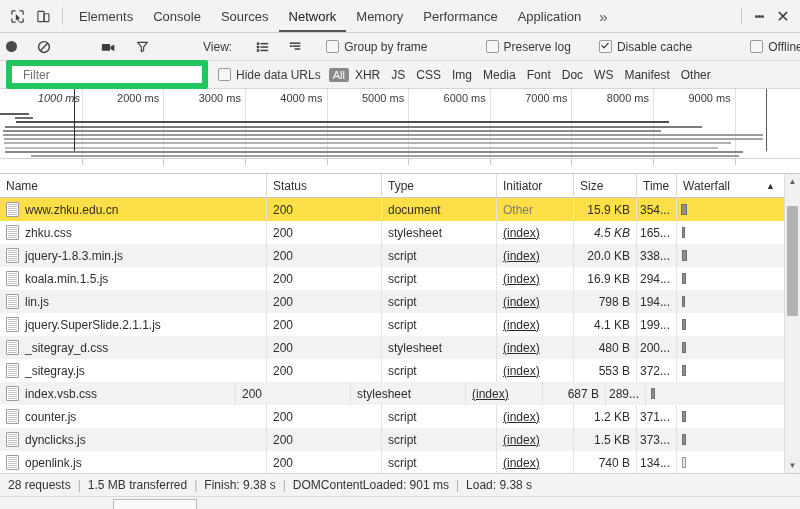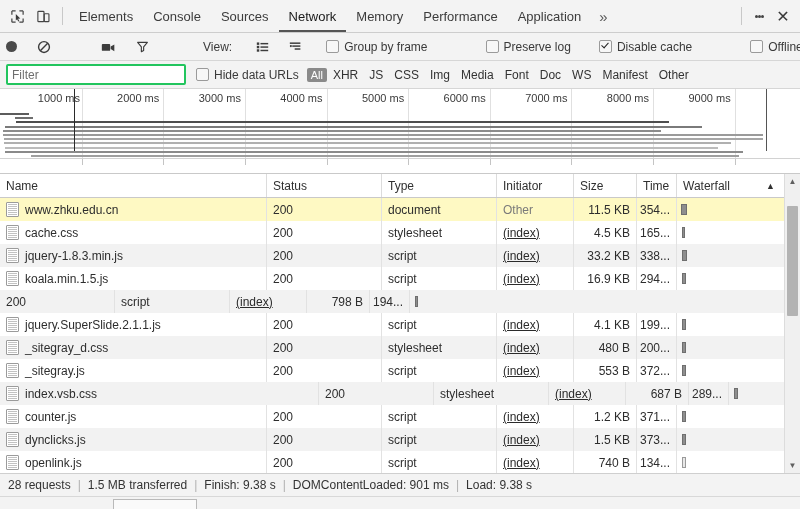--- a/index.html
+++ b/index.html
@@ -37,22 +37,22 @@
   .chk.on::after{content:"";position:absolute;left:3px;top:0px;width:3px;height:6px;
        border:solid #222;border-width:0 1.6px 1.6px 0;transform:rotate(42deg);}
   .cgrp{display:flex;align-items:center;gap:5px;margin:0 4px;cursor:pointer;white-space:nowrap;}
   .tsep{width:1px;height:16px;background:#c8c8c8;margin:0 5px;}
   .caret{font-size:9px;color:#4a4a4a;padding:0 6px;cursor:pointer;}
   .tbspacer{flex:1;}
 
   
   .filterbar{height:27px;min-height:27px;display:flex;align-items:center;
              background:#f3f3f3;border-bottom:1px solid #d6d6d6;padding:0 6px;}
-  .finput{width:168px;height:17px;border:2px solid #22c55e;background:#fff;border-radius:2px;
-          font-family:"Liberation Sans",sans-serif;font-size:12px;color:#0f766e;padding:0 4px;outline:none;}
+  .finput{width:168px;height:17px;border:6px solid #22c55e;background:#fff;border-radius:2px;
+          font-family:"Liberation Sans",sans-serif;font-size:12px;color:#0f766e;padding:0 11px;outline:none;}
   .finput::placeholder{color:#6e6e6e;opacity:1;}
   .ftypes{display:flex;align-items:center;gap:1px;margin-left:4px;}
   .ftype{font-size:12px;color:#333;padding:1px 5px;border-radius:2px;cursor:pointer;white-space:nowrap;}
   .ftype.sel{background:#8a8a8a;color:#fff;font-size:11px;padding:1px 4px;}
 
   
   .overview{height:84px;min-height:84px;position:relative;background:#fff;
             border-bottom:1px solid #c9c9c9;overflow:hidden;}
   .ruler{height:22px;position:relative;border-bottom:0;}
   .tick{position:absolute;top:0;height:84px;width:1px;background:#e0e0e0;}
@@ -63,21 +63,21 @@
   .ovbottom{position:absolute;left:0;right:0;bottom:0;height:14px;border-top:1px solid #d2d2d2;background:#fff;}
   .ovtick{position:absolute;top:0;height:6px;width:1px;background:#c4c4c4;}
 
   
   .tablewrap{flex:1;display:flex;flex-direction:column;overflow:hidden;background:#fff;position:relative;}
   .thead{display:flex;height:23px;min-height:23px;background:#fff;border-bottom:1px solid #c9c9c9;font-size:12px;color:#303030;}
   .th{display:flex;align-items:center;padding:0 6px;border-right:1px solid #dcdcdc;box-sizing:border-box;cursor:pointer;white-space:nowrap;}
   .tbody{flex:1;overflow:hidden;position:relative;}
   .trow{display:flex;height:23px;min-height:23px;font-size:12px;color:#2d2d2d;align-items:center;box-sizing:border-box;cursor:pointer;}
   .trow.alt{background:#f2f2f2;}
-  .trow.first{background:#fef9c3;}
+  .trow.first{background:#fde047;}
   .td{display:flex;align-items:center;padding:0 6px;border-right:1px solid #e2e2e2;box-sizing:border-box;height:23px;white-space:nowrap;overflow:hidden;}
   .td.right{justify-content:flex-end;}
   .fileicon{width:11px;height:13px;border:1px solid #9b9b9b;background:#fff;margin-right:6px;flex:none;
             position:relative;border-radius:1px;}
   .fileicon::after{content:"";position:absolute;left:1px;top:1px;right:1px;bottom:1px;
             background:repeating-linear-gradient(to bottom,#c2c2c2 0,#c2c2c2 1px,transparent 1px,transparent 2px);}
   .initiator-link{color:#2b2b2b;text-decoration:underline;cursor:pointer;}
   .initiator-other{color:#7a7a7a;}
   .wfcell{position:relative;flex:1;height:23px;border-right:1px solid #e2e2e2;box-sizing:border-box;}
   .wfbar{position:absolute;top:6px;height:11px;background:#8e8e8e;border:1px solid #6f6f6f;box-sizing:border-box;}
@@ -232,21 +232,21 @@
       <span class="ftype">Doc</span>
       <span class="ftype">WS</span>
       <span class="ftype">Manifest</span>
       <span class="ftype">Other</span>
     </div>
   </div>
 
   <div class="overview">
     <div class="ruler" id="ruler">
         <div class="tick" style="left: 81.6327px;"></div>
-        <div class="ticklbl" style="left: 84px;">1000 ms</div>
+        <div class="ticklbl" style="left: 84px; font-style: italic;">1000 ms</div>
         <div class="tick" style="left: 163.265px;"></div>
         <div class="ticklbl" style="left: 163.265px;">2000 ms</div>
         <div class="tick" style="left: 244.898px;"></div>
         <div class="ticklbl" style="left: 244.898px;">3000 ms</div>
         <div class="tick" style="left: 326.531px;"></div>
         <div class="ticklbl" style="left: 326.531px;">4000 ms</div>
         <div class="tick" style="left: 408.163px;"></div>
         <div class="ticklbl" style="left: 408.163px;">5000 ms</div>
         <div class="tick" style="left: 489.796px;"></div>
         <div class="ticklbl" style="left: 489.796px;">6000 ms</div>
@@ -321,44 +321,44 @@
           <div class="td" style="width: 115px;">
             <span>200</span>
           </div>
           <div class="td" style="width: 115px;">
             <span>document</span>
           </div>
           <div class="td" style="width: 77px;">
             <span class="initiator-other">Other</span>
           </div>
           <div class="td right" style="width: 63px;">
-            <span>11.5 KB</span>
+            <span>15.9 KB</span>
           </div>
           <div class="td right" style="width: 40px;">
             <span>354...</span>
           </div>
           <div class="wfcell">
             <div class="wfbar" style="left: 4px; width: 6px;"></div>
           </div>
         </div>
         <div class="trow">
           <div class="td" style="width: 267px;">
             <span class="fileicon"></span>
-            <span>cache.css</span>
+            <span>zhku.css</span>
           </div>
           <div class="td" style="width: 115px;">
             <span>200</span>
           </div>
           <div class="td" style="width: 115px;">
             <span>stylesheet</span>
           </div>
           <div class="td" style="width: 77px;">
             <span class="initiator-link">(index)</span>
           </div>
-          <div class="td right" style="width: 63px;">
+          <div class="td right" style="width: 63px; font-style: italic;">
             <span>4.5 KB</span>
           </div>
           <div class="td right" style="width: 40px;">
             <span>165...</span>
           </div>
           <div class="wfcell">
             <div class="wfbar" style="left: 5px; width: 3px;"></div>
           </div>
         </div>
         <div class="trow alt">
@@ -369,21 +369,21 @@
           <div class="td" style="width: 115px;">
             <span>200</span>
           </div>
           <div class="td" style="width: 115px;">
             <span>script</span>
           </div>
           <div class="td" style="width: 77px;">
             <span class="initiator-link">(index)</span>
           </div>
           <div class="td right" style="width: 63px;">
-            <span>33.2 KB</span>
+            <span>20.0 KB</span>
           </div>
           <div class="td right" style="width: 40px;">
             <span>338...</span>
           </div>
           <div class="wfcell">
             <div class="wfbar" style="left: 5px; width: 5px;"></div>
           </div>
         </div>
         <div class="trow">
           <div class="td" style="width: 267px;">
@@ -403,20 +403,24 @@
             <span>16.9 KB</span>
           </div>
           <div class="td right" style="width: 40px;">
             <span>294...</span>
           </div>
           <div class="wfcell">
             <div class="wfbar" style="left: 5px; width: 4px;"></div>
           </div>
         </div>
         <div class="trow alt">
+          <div class="td" style="width: 267px;">
+            <span class="fileicon"></span>
+            <span>lin.js</span>
+          </div>
           <div class="td" style="width: 115px;">
             <span>200</span>
           </div>
           <div class="td" style="width: 115px;">
             <span>script</span>
           </div>
           <div class="td" style="width: 77px;">
             <span class="initiator-link">(index)</span>
           </div>
           <div class="td right" style="width: 63px;">
@@ -495,21 +499,21 @@
             <span>553 B</span>
           </div>
           <div class="td right" style="width: 40px;">
             <span>372...</span>
           </div>
           <div class="wfcell">
             <div class="wfbar" style="left: 5px; width: 4px;"></div>
           </div>
         </div>
         <div class="trow alt">
-          <div class="td" style="width: 319px;">
+          <div class="td" style="width: 236px;">
             <span class="fileicon"></span>
             <span>index.vsb.css</span>
           </div>
           <div class="td" style="width: 115px;">
             <span>200</span>
           </div>
           <div class="td" style="width: 115px;">
             <span>stylesheet</span>
           </div>
           <div class="td" style="width: 77px;">

